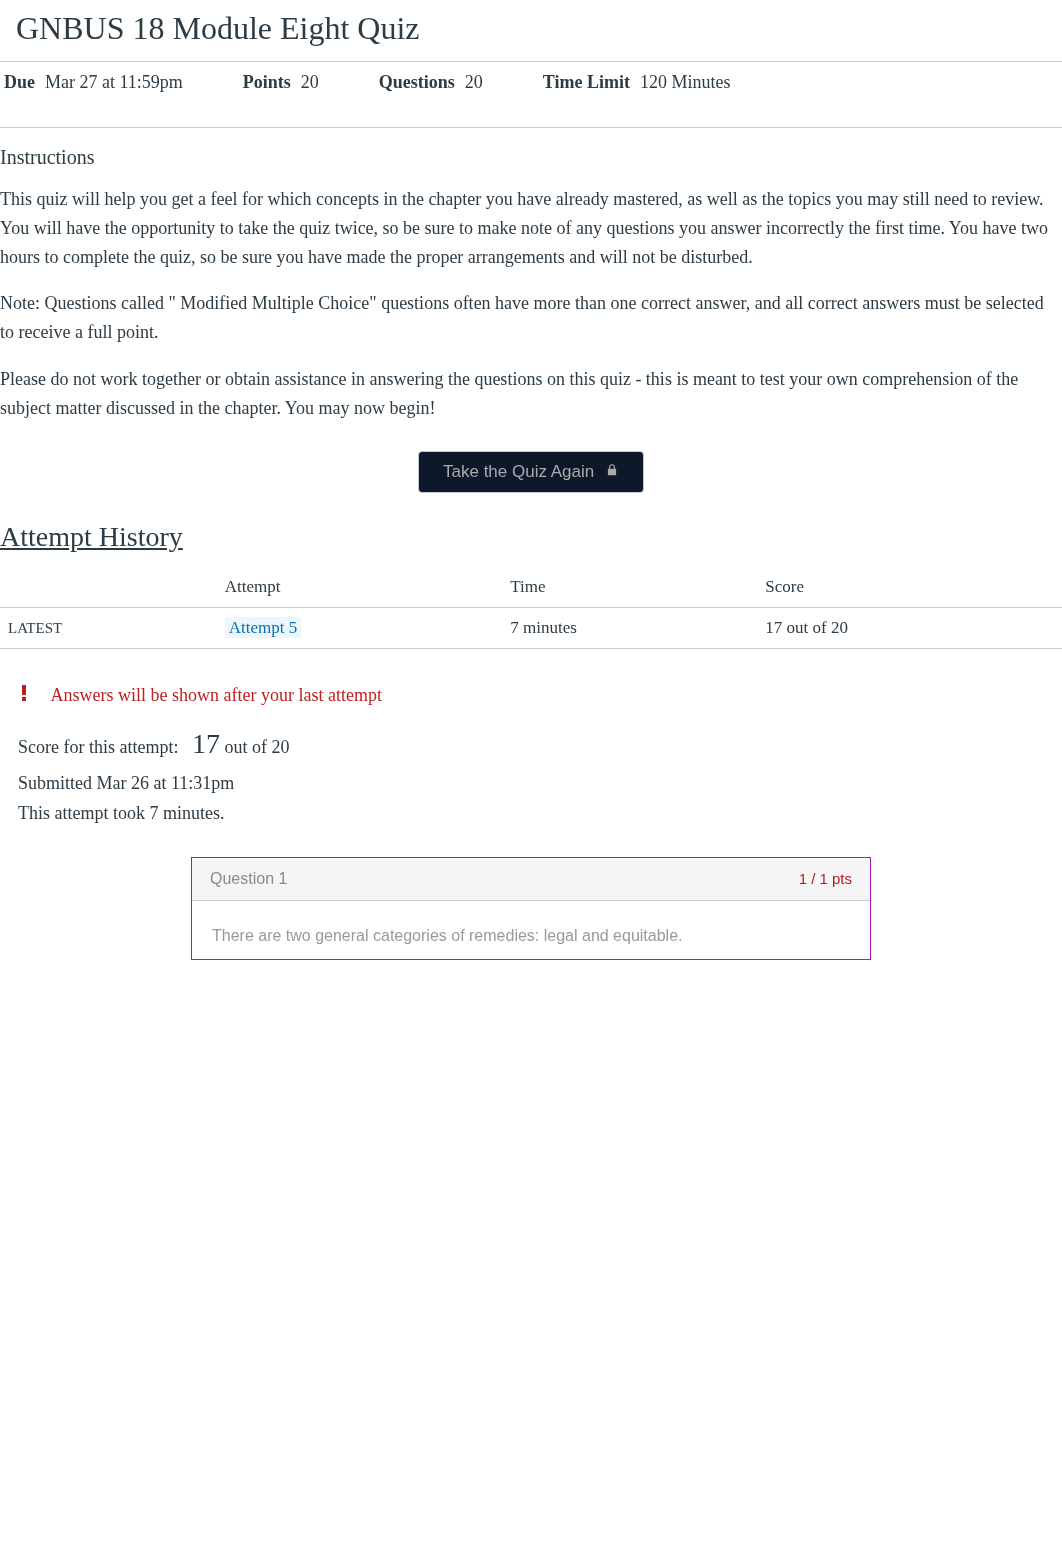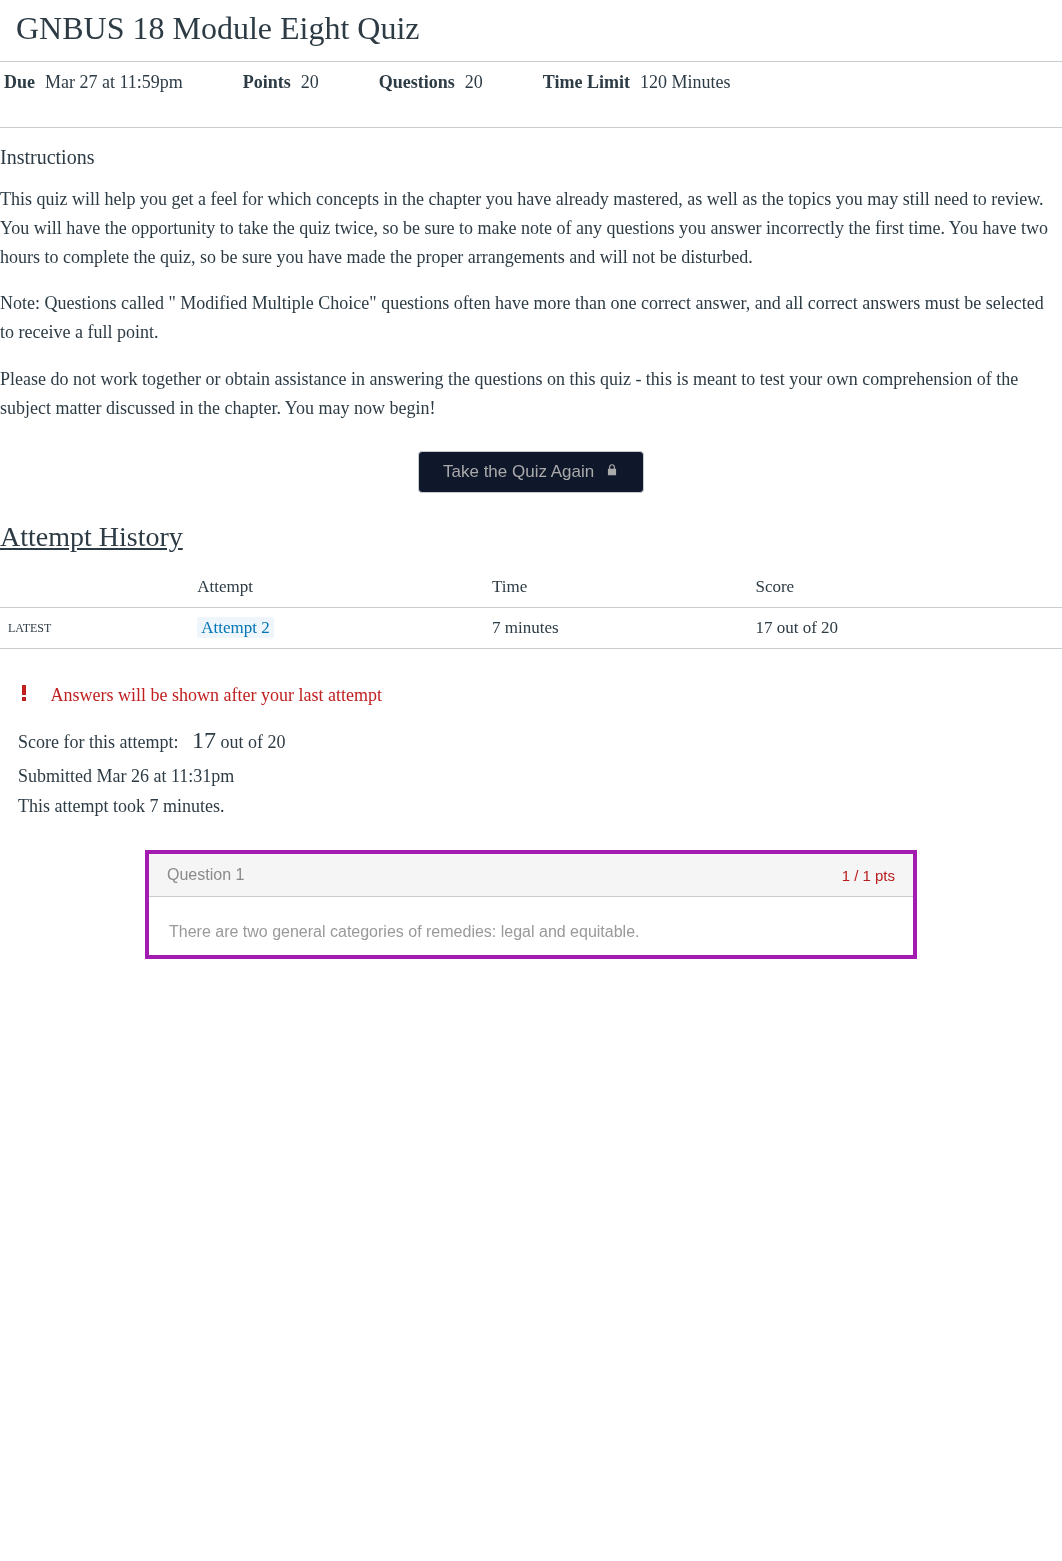--- a/index.html
+++ b/index.html
@@ -12,28 +12,28 @@
     .instructions-heading { font-size: 20px; font-weight: 400; font-family: Georgia, serif; margin: 22px 0 16px 0; border-top: 1px solid #c7cdd1; padding-top: 18px; }
     .instructions-body { font-family: Georgia, serif; font-size: 18px; line-height: 1.6; }
     .instructions-body p { margin-bottom: 18px; }
     .take-quiz-wrap { text-align: center; margin: 28px 0; }
     .take-quiz-btn { display: inline-block; background: #0f172a; color: #aaa; border: 1px solid #c7cdd1; border-radius: 4px; padding: 10px 24px; font-size: 17px; cursor: not-allowed; position: relative; }
     .lock-icon { display: inline-block; margin-left: 6px; vertical-align: middle; }
     .attempt-heading { font-size: 28px; font-weight: 400; font-family: Georgia, serif; margin: 26px 0 14px 0; text-decoration: underline; }
     table.attempt-history { width: 100%; border-collapse: collapse; font-family: Georgia, serif; font-size: 17px; }
     table.attempt-history th, table.attempt-history td { text-align: left; padding: 10px 8px; border-bottom: 1px solid #c7cdd1; }
     table.attempt-history th { font-weight: 400; }
-    .latest-label { font-size: 12px; margin-left: 25px; }
+    .latest-label { font-size: 15px; margin-left: 25px; }
     .attempt-link { color: #0374b5; text-decoration: none; background: #eef6fb; padding: 1px 4px; border-radius: 2px; }
     .alert-area { margin: 36px 0 14px 18px; }
     .alert-msg { color: #bf1f1f; font-family: Georgia, serif; font-size: 18px; }
     .alert-icon { color: #bf1f1f; margin-right: 14px; display: inline-block; width: 14px; }
     .score-block { font-family: Georgia, serif; font-size: 18px; line-height: 1.7; margin-left: 18px; }
-    .score-num { font-size: 24px; }
-    .question-card { width: 772px; margin: 28px auto 0 auto; border: 4px solid #a21caf; }
+    .score-num { font-size: 28px; }
+    .question-card { width: 680px; margin: 28px auto 0 auto; border: 1px solid #a21caf; }
     .question-header { display: flex; justify-content: space-between; align-items: center; background: #f5f5f5; border-bottom: 1px solid #c7cdd1; padding: 12px 18px; font-family: Arial, sans-serif; font-size: 16px; color: #8a8a8a; }
     .question-header .pts { color: #b91c1c; font-size: 15px; }
     .question-body { padding: 26px 20px 14px 20px; font-family: Arial, sans-serif; font-size: 16px; color: #999; }
     .answers { margin-top: 28px; }
     .answer-row { display: flex; align-items: center; gap: 12px; padding: 14px 4px; color: #999; }
     .answer-row.first { border-bottom: 1px solid #e5e5e5; }
     .radio { width: 14px; height: 14px; border-radius: 50%; border: 2px solid #bbb; display: inline-block; position: relative; }
     .radio.selected::after { content: ""; width: 6px; height: 6px; border-radius: 50%; background: #bbb; position: absolute; top: 2px; left: 2px; }
   </style>
 </head>
@@ -87,21 +87,21 @@
     <tr>
       <th></th>
       <th>Attempt</th>
       <th>Time</th>
       <th>Score</th>
     </tr>
   </thead>
   <tbody>
     <tr>
       <td class="latest-label">LATEST</td>
-      <td><a href="#" class="attempt-link">Attempt 2</a></td>
+      <td><a href="#" class="attempt-link">Attempt 5</a></td>
       <td>7 minutes</td>
       <td>17 out of 20</td>
     </tr>
   </tbody>
 </table>
 
 <div class="alert-area">
   <span class="alert-icon">
     <svg width="12" height="16" viewBox="0 0 12 16" fill="#bf1f1f">
         <rect x="4" y="0" width="4" height="10"></rect>

